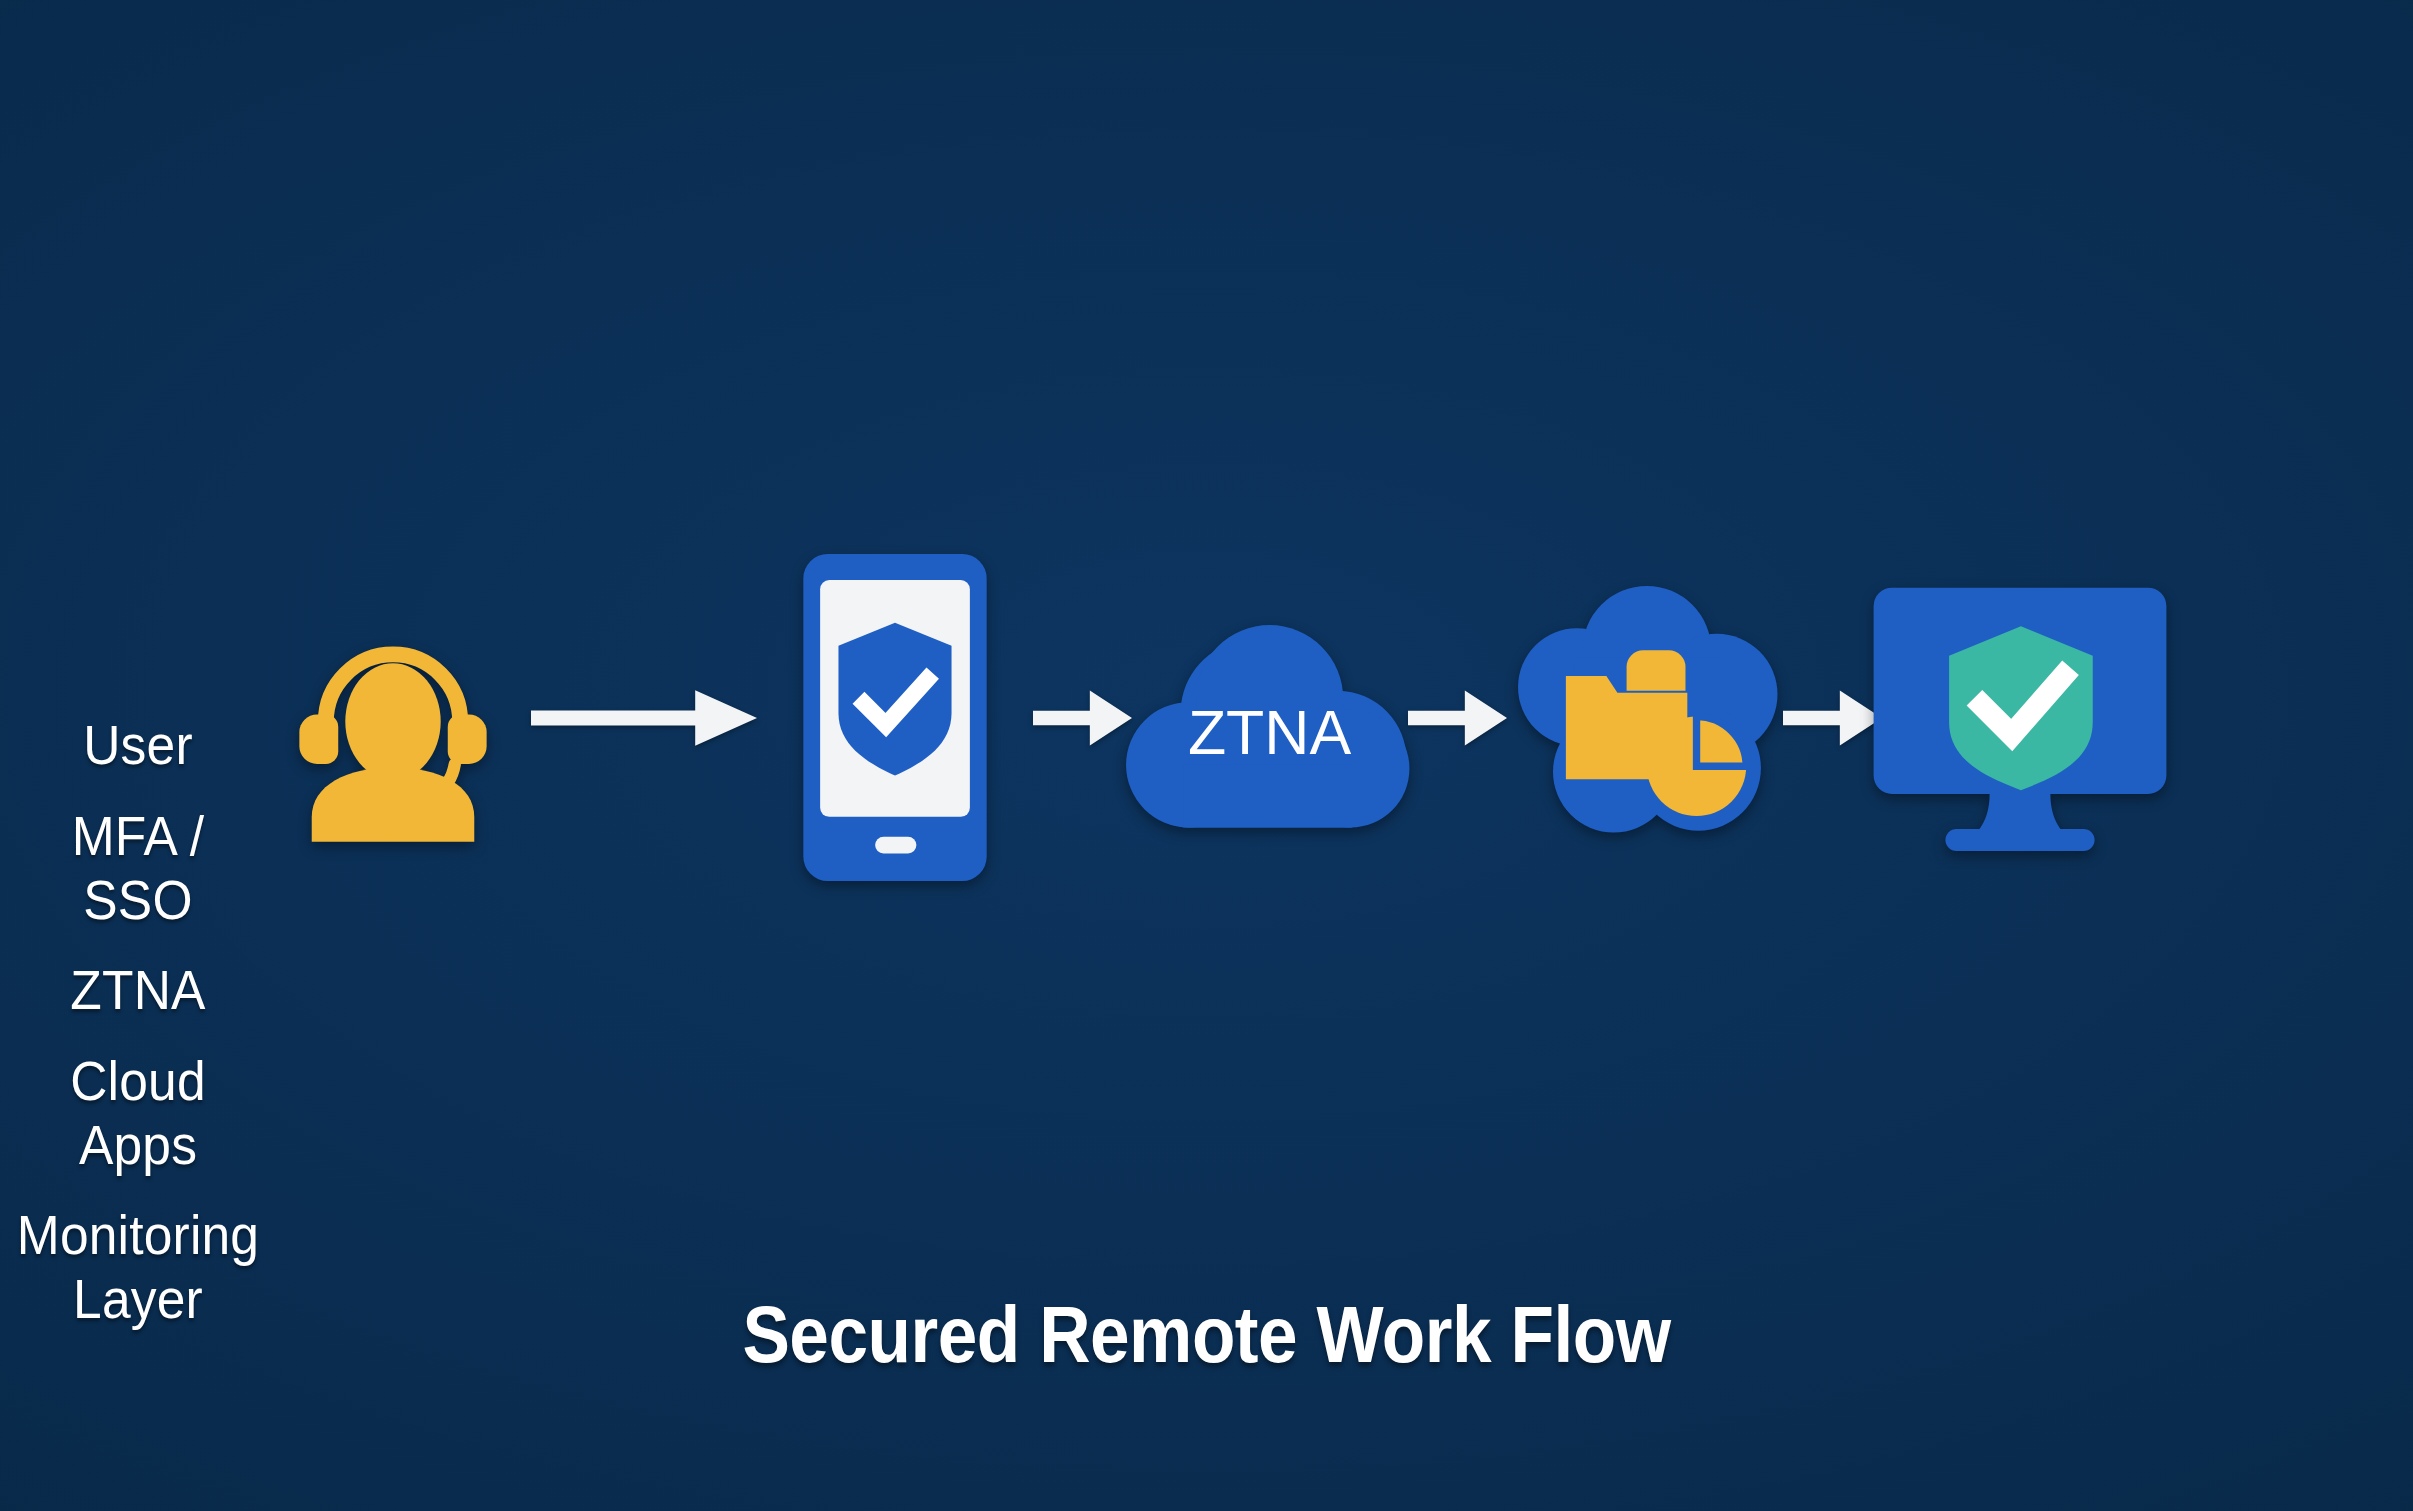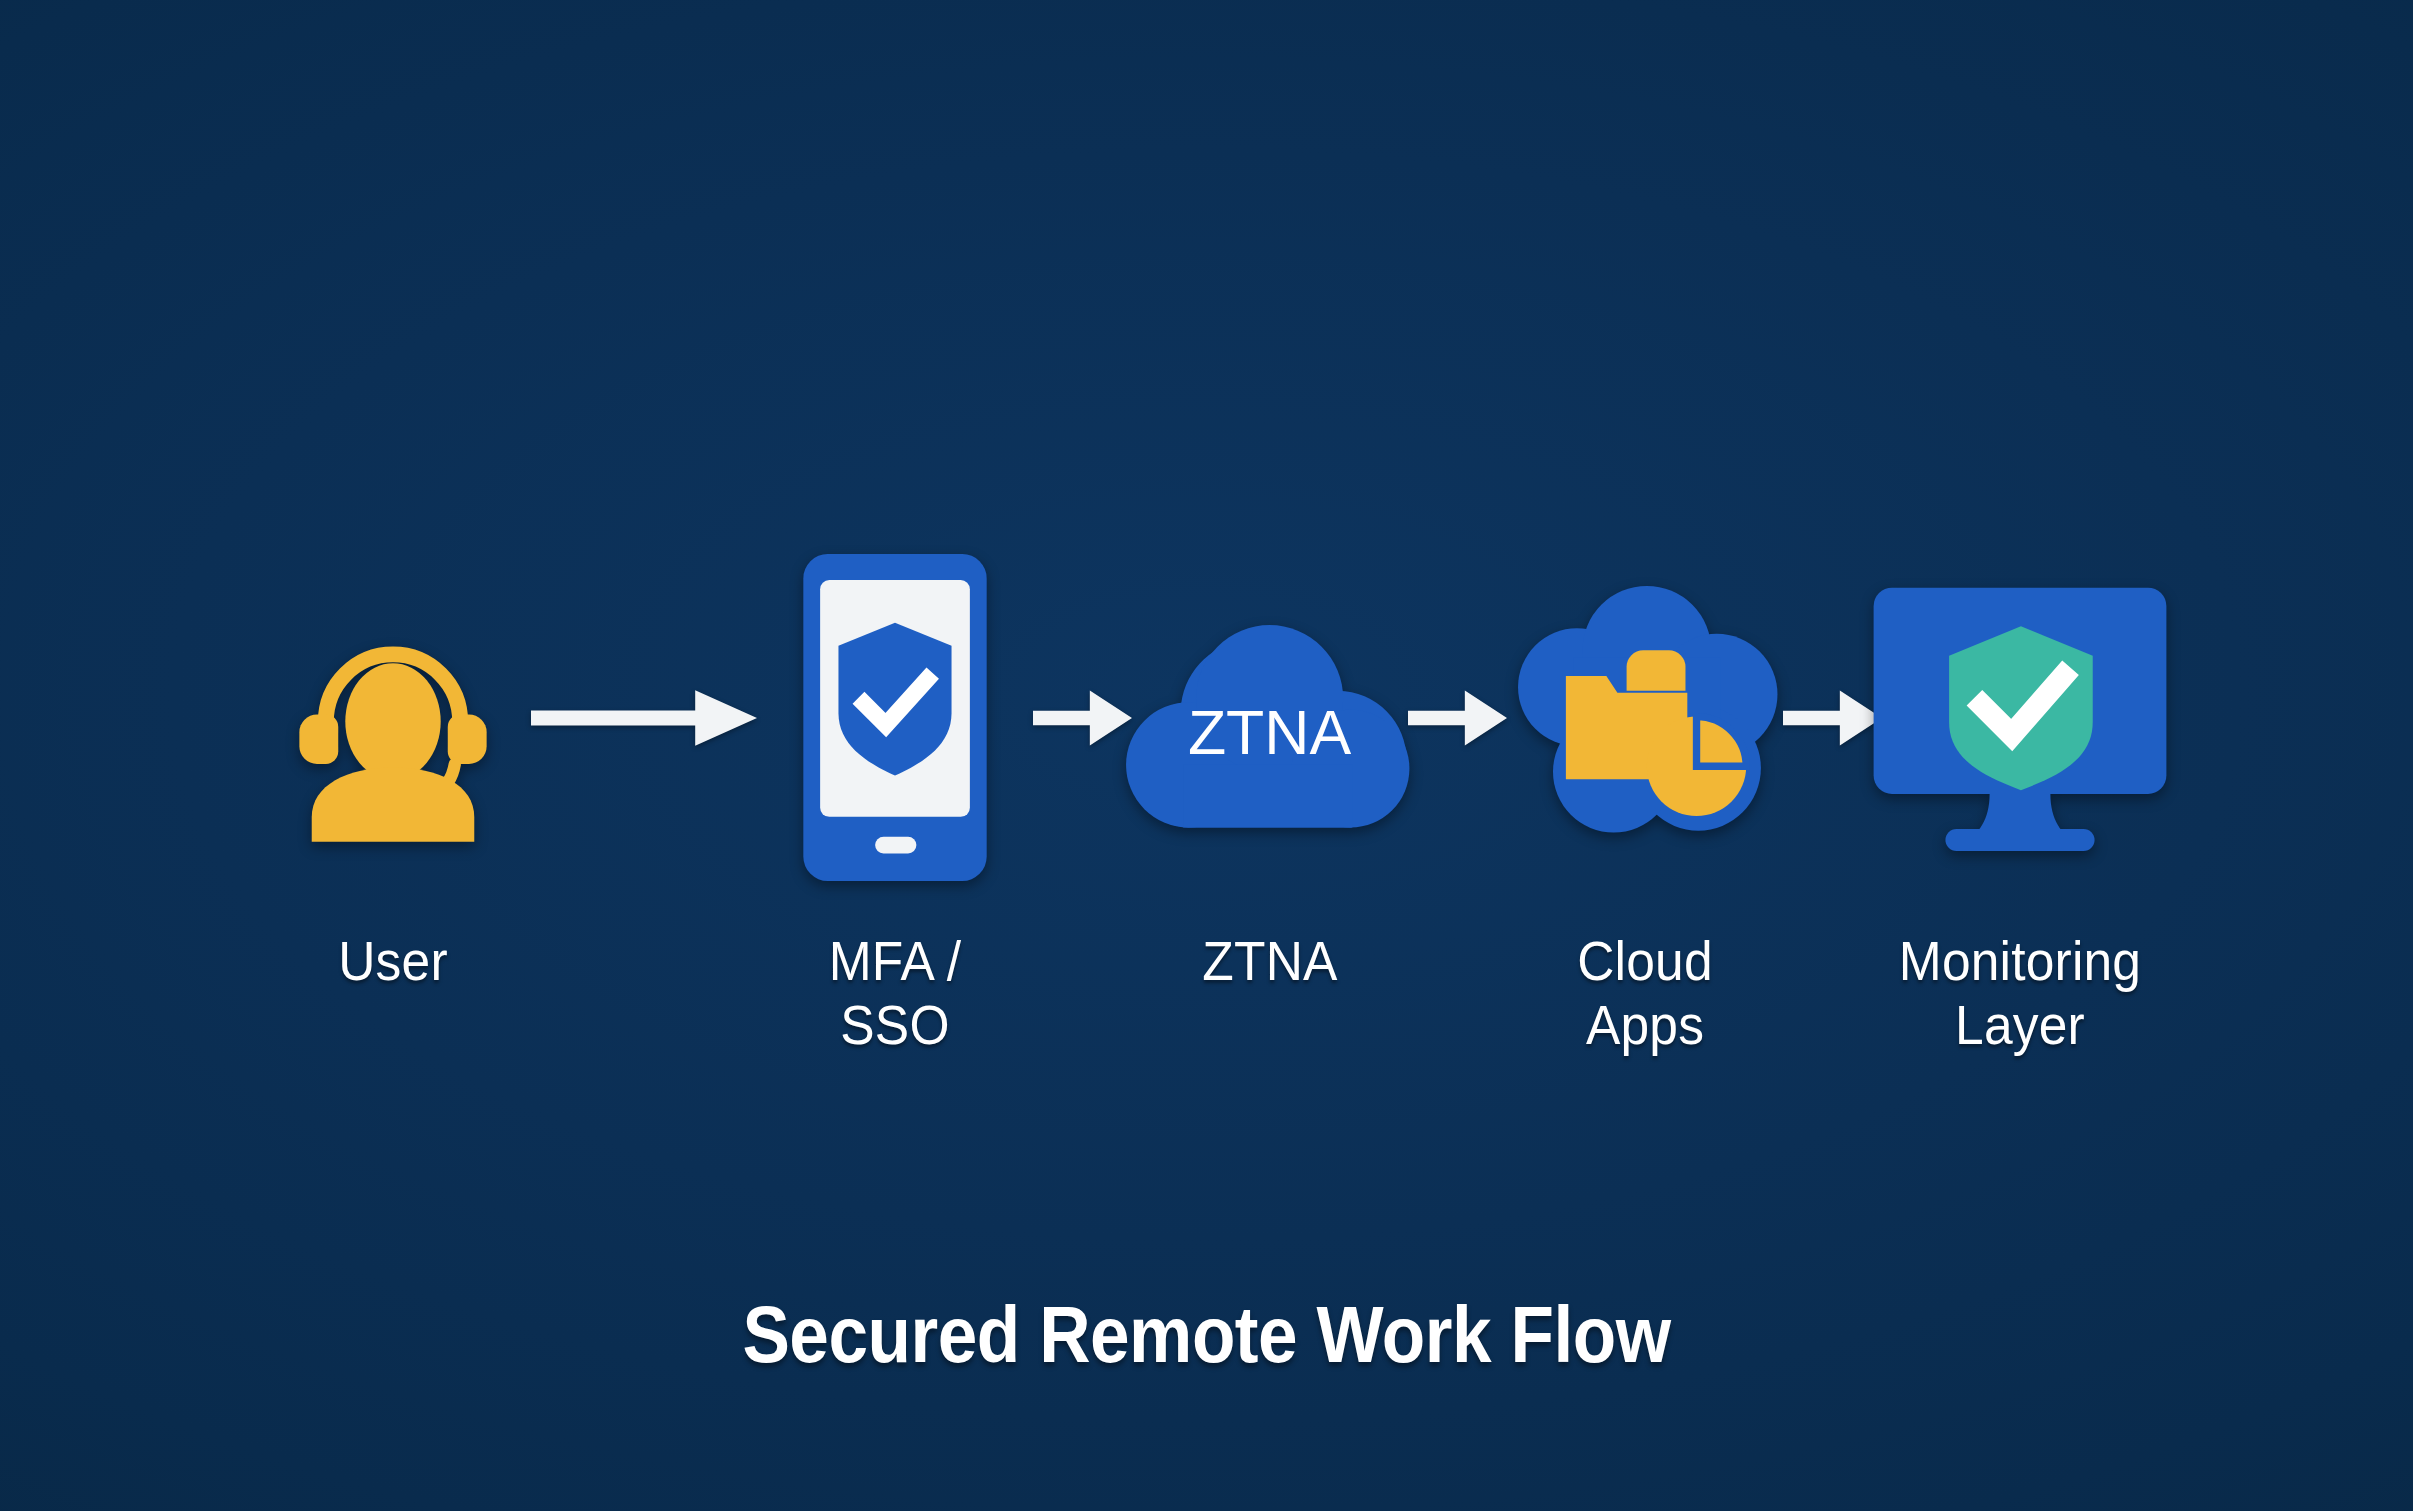--- a/index.html
+++ b/index.html
@@ -65,21 +65,21 @@
   .arrow svg { display: block; filter: drop-shadow(0 2.8px 2.8px rgba(0,0,0,0.35)); }
 
   
   #labels {
     position: absolute;
     left: 0;
     top: 911px;
     width: 2413px;
     height: 203px;
     display: flex;
-    flex-direction: row;
+    flex-direction: column;
     align-items: flex-start;
     justify-content: center;
   }
   .label-slot {
     width: 276px;
     flex: 0 0 auto;
     text-align: center;
     color: #ffffff;
     font-size: 56px;
     line-height: 1.13;

